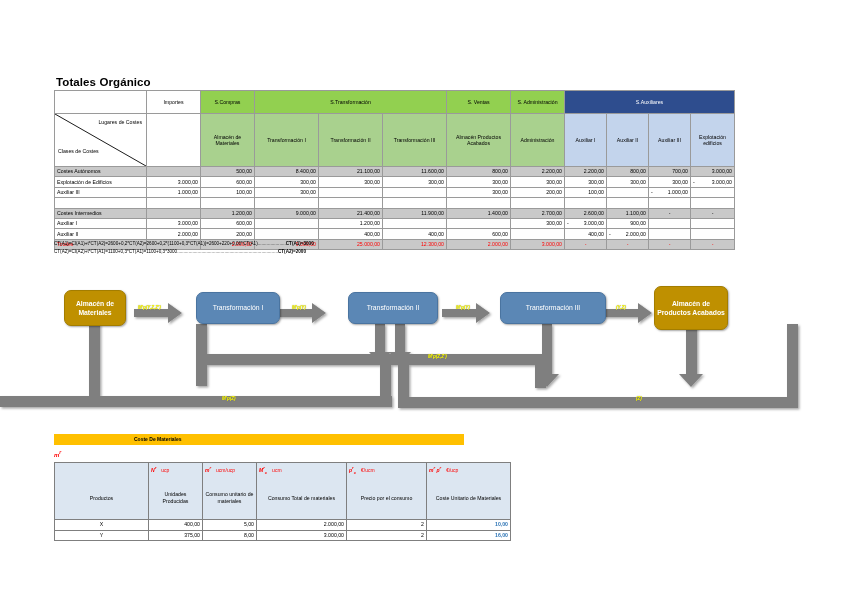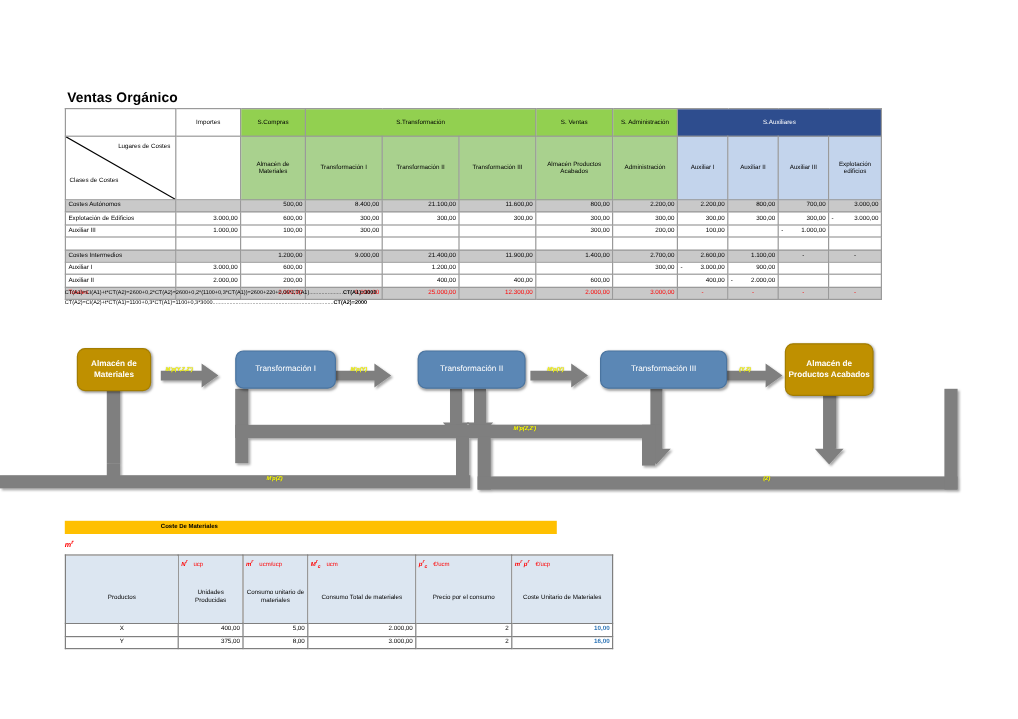--- a/index.html
+++ b/index.html
@@ -86,21 +86,21 @@
   }
   .mhd .sym .u{font-style:normal;font-weight:normal;padding-left:5px;}
   .mhd .ttl{padding-top:14px;display:block;}
   .mrow td{height:9.5px;text-align:right;background:#fff;}
   .mrow td.ctr{text-align:center;}
   .mrow td.blue{color:#2e75b6;font-weight:bold;}
 </style>
 </head>
 <body>
 
-<div id="page-title">Ventas Orgánico</div>
+<div id="page-title">Totales Orgánico</div>
 
 <table id="cost-table">
   <colgroup>
     <col style="width:92px">
       <col style="width:54px">
       <col style="width:54px">
     <col style="width:64px">
       <col style="width:64px">
       <col style="width:64px">
     <col style="width:64px">

